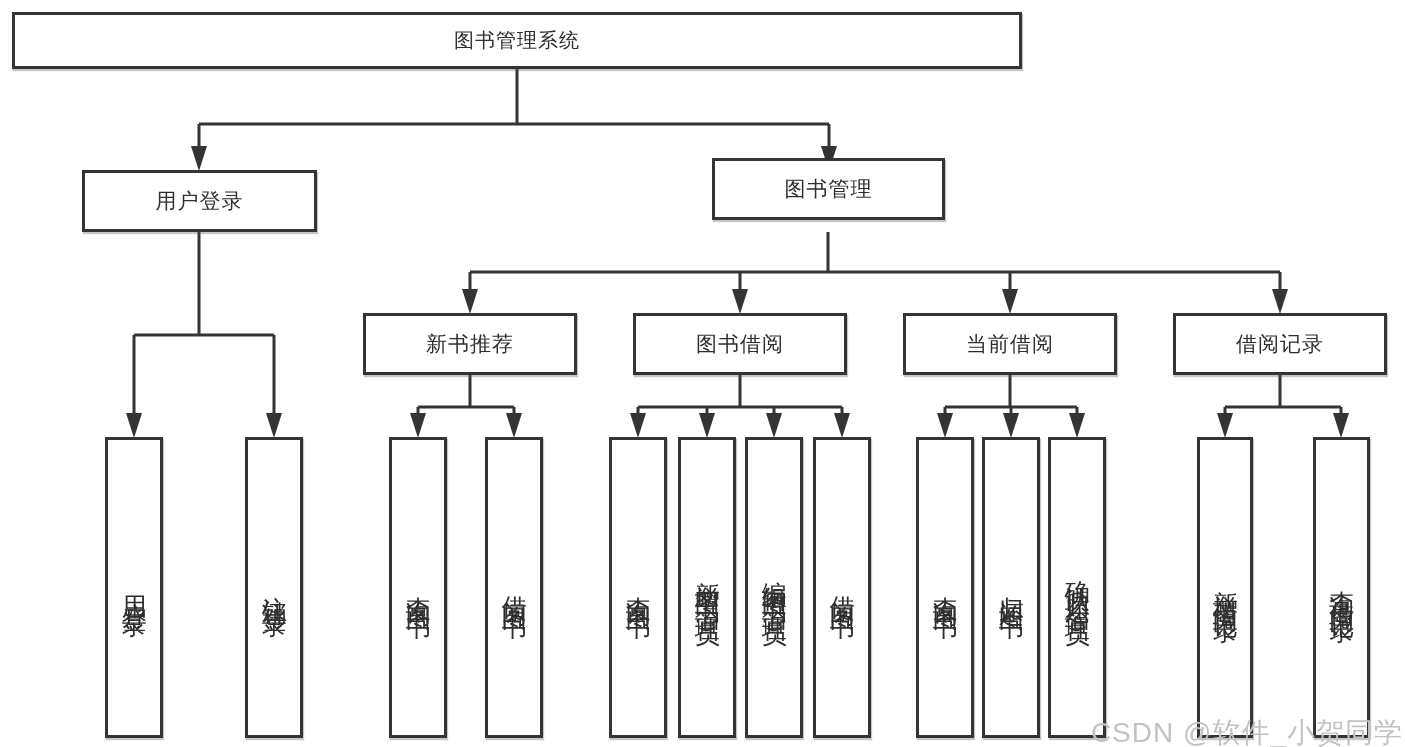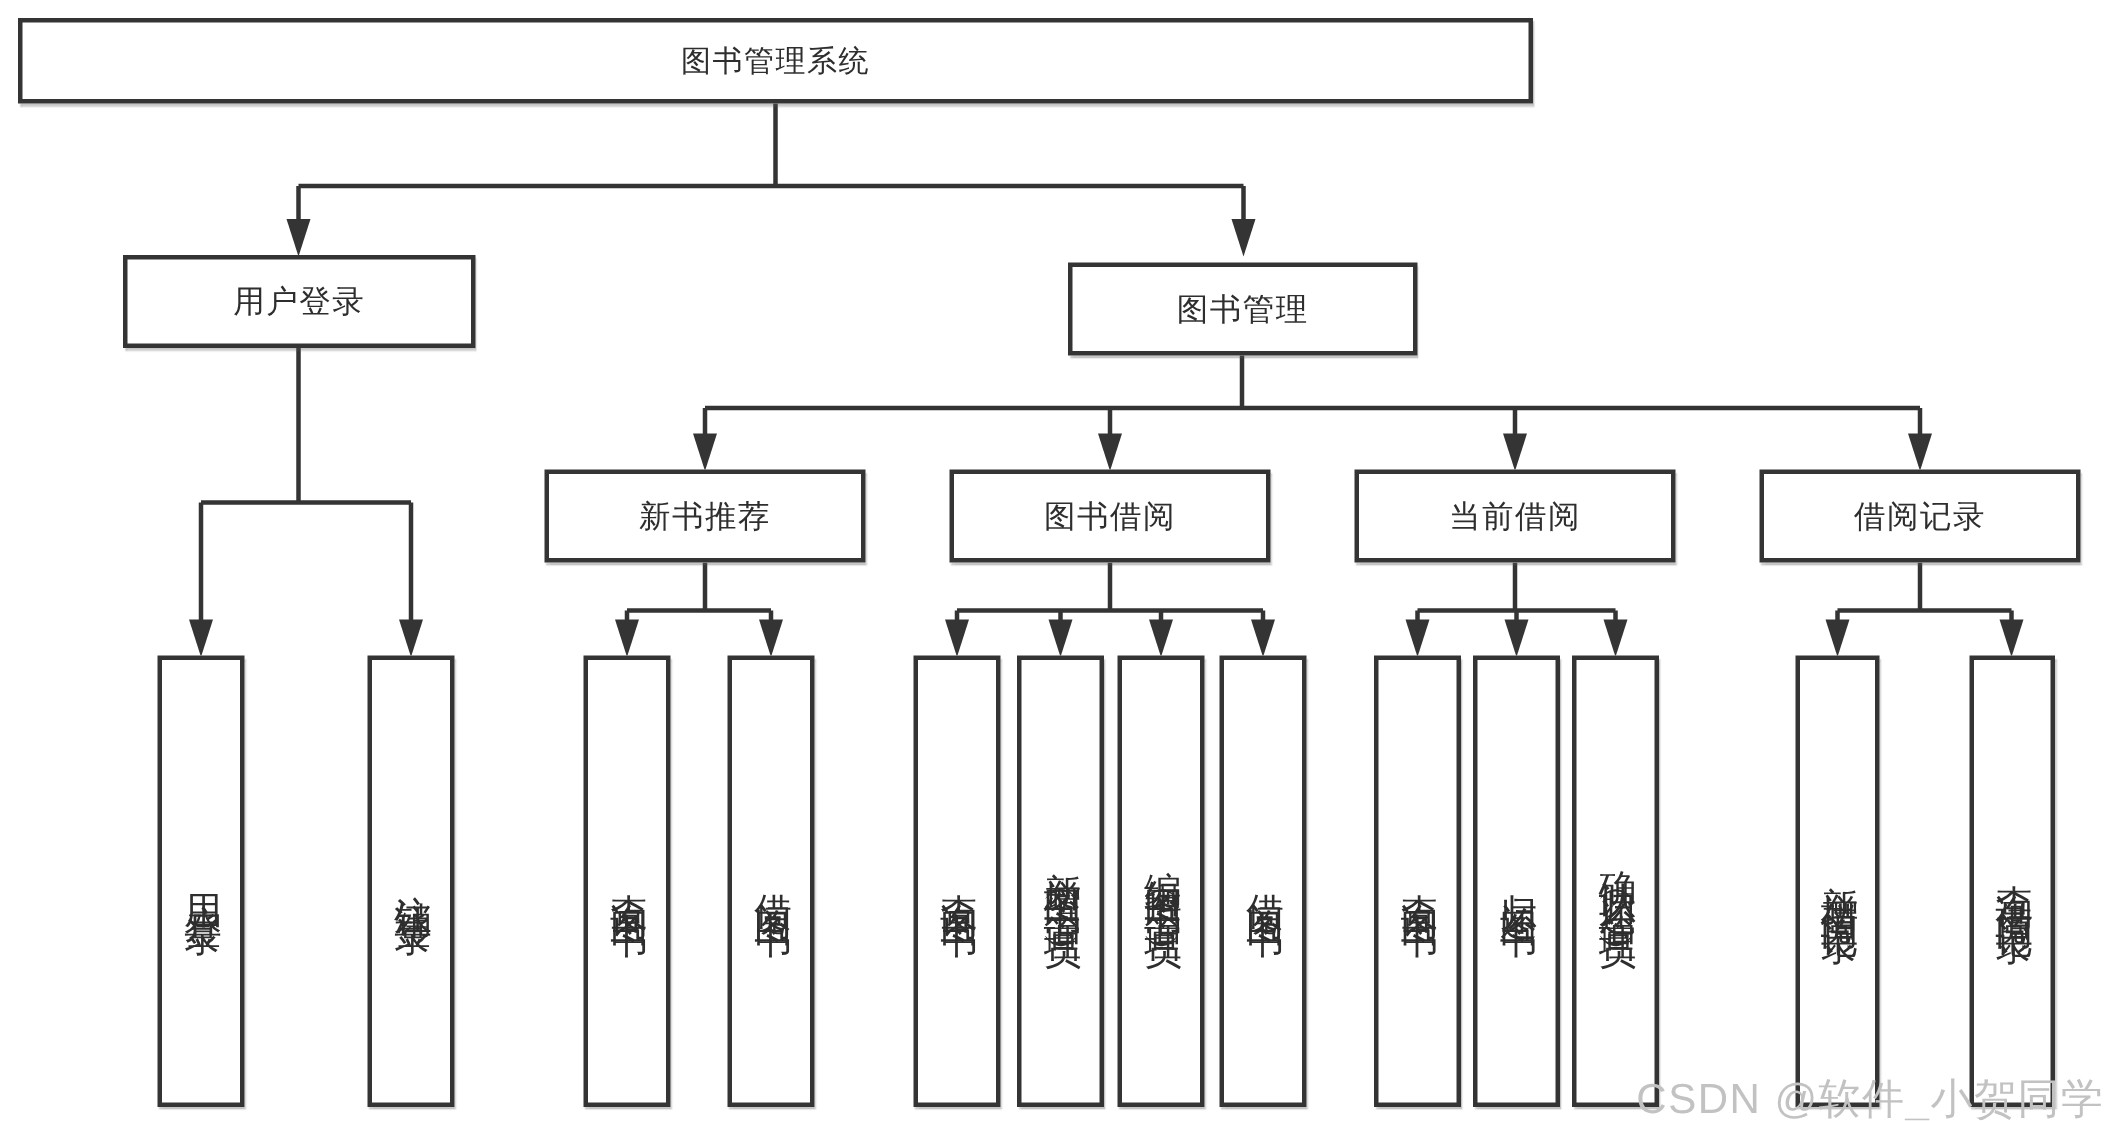--- a/index.html
+++ b/index.html
@@ -28,21 +28,21 @@
   .v-node{
     writing-mode:vertical-rl;
     font-size:25px;
     letter-spacing:6px;
     line-height:1.1;
     text-align:center;
   }
   
   .n-root   {left:12px;  top:12px;  width:1010px; height:57px;}
   .n-login  {left:82px;  top:170px; width:235px;  height:62px;}
-  .n-mgmt   {left:712px; top:175px; width:233px;  height:62px;}
+  .n-mgmt   {left:712px; top:158px; width:233px;  height:62px;}
   .n-rec    {left:363px; top:313px; width:214px;  height:62px;}
   .n-borrow {left:633px; top:313px; width:214px;  height:62px;}
   .n-current{left:903px; top:313px; width:214px;  height:62px;}
   .n-record {left:1173px;top:313px; width:214px;  height:62px;}
   .l1 {left:105px; top:437px; width:58px; height:301px;}
   .l2 {left:245px; top:437px; width:58px; height:301px;}
   .l3 {left:389px; top:437px; width:58px; height:301px;}
   .l4 {left:485px; top:437px; width:58px; height:301px;}
   .l5 {left:609px; top:437px; width:58px; height:301px;}
   .l6 {left:678px; top:437px; width:58px; height:301px;}

